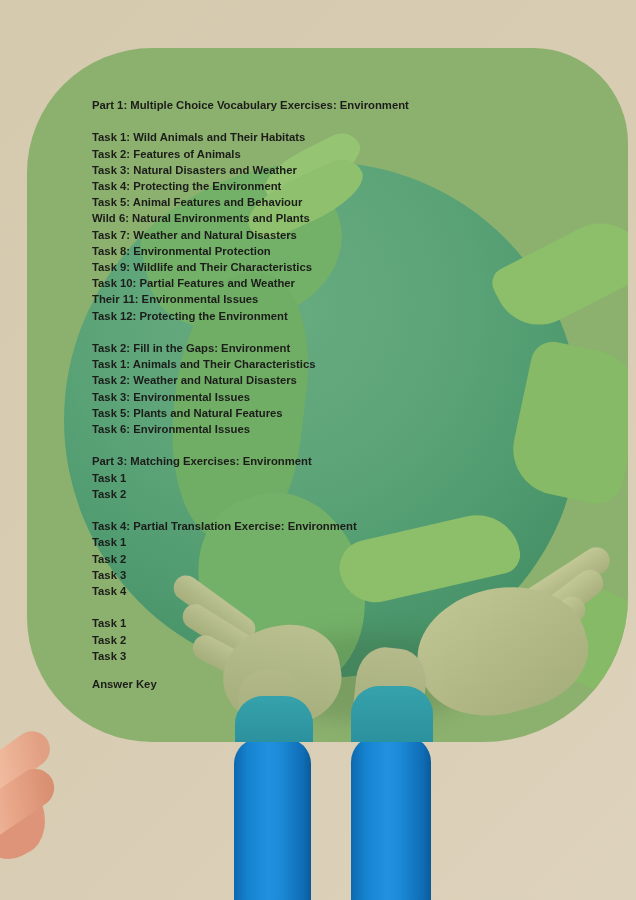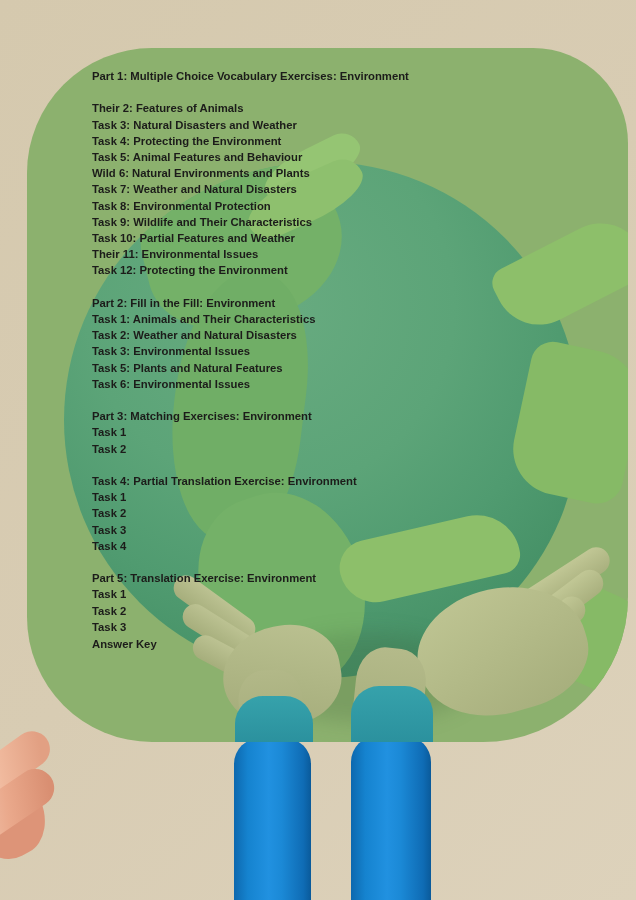--- a/index.html
+++ b/index.html
@@ -71,26 +71,26 @@
   .lpalm{left:196px;top:578px;width:118px;height:100px;border-radius:50% 45% 45% 50%;
     background:linear-gradient(200deg,#bcc292,#a2aa78);transform:rotate(-10deg);}
   .lwrist{left:212px;top:622px;width:64px;height:75px;border-radius:40% 40% 16px 16px;
     background:linear-gradient(180deg,#b2b888,#a4ac7a);transform:rotate(-4deg);}
 
   .cuff{border-radius:28px 28px 0 0;background:linear-gradient(180deg,#36a2ab,#2b919e);}
   .cuff-left{left:208px;top:648px;width:78px;height:46px;}
   .cuff-right{left:324px;top:638px;width:82px;height:56px;}
 
   
-  .toc{left:92px;top:68px;z-index:50;position:absolute;}
+  .toc{left:92px;top:97px;z-index:50;position:absolute;}
   .line{font:700 11.3px/16.2px "Liberation Sans",sans-serif;color:var(--text);white-space:nowrap;}
   .sec{margin:0;padding:0;}
   .sec + .sec{margin-top:16.2px;}
   .sec-gap .heading{margin-bottom:16.2px;}
-  .answer-key{margin-top:1px;}
+  .answer-key{margin-top:12px;}
 </style>
 </head>
 <body>
 
 <div class="sleeve sleeve-left"></div>
 <div class="sleeve sleeve-right"></div>
 
 <div class="abs skin-wrap">
   <div class="sbase"></div>
   <div class="sfinger sf1"></div>
@@ -129,36 +129,37 @@
   <div class="cuff cuff-left"></div>
   <div class="cuff cuff-right"></div>
 </div>
 
 <div class="toc">
 
   <section class="sec sec-gap">
     <div class="line heading">Part 1: Multiple Choice Vocabulary Exercises: Environment</div>
     <div>
 
-        <div class="line">Their 2: Features of Animals</div>
+    <div class="line">Task 1: Wild Animals and Their Habitats</div>
+        <div class="line">Task 2: Features of Animals</div>
         <div class="line">Task 3: Natural Disasters and Weather</div>
         <div class="line">Task 4: Protecting the Environment</div>
         <div class="line">Task 5: Animal Features and Behaviour</div>
         <div class="line">Wild 6: Natural Environments and Plants</div>
         <div class="line">Task 7: Weather and Natural Disasters</div>
         <div class="line">Task 8: Environmental Protection</div>
         <div class="line">Task 9: Wildlife and Their Characteristics</div>
         <div class="line">Task 10: Partial Features and Weather</div>
         <div class="line">Their 11: Environmental Issues</div>
         <div class="line">Task 12: Protecting the Environment</div>
       </div>
   </section>
 
   <section class="sec">
-    <div class="line heading">Part 2: Fill in the Fill: Environment</div>
+    <div class="line heading">Task 2: Fill in the Gaps: Environment</div>
     <div>
 
     <div class="line">Task 1: Animals and Their Characteristics</div>
         <div class="line">Task 2: Weather and Natural Disasters</div>
         <div class="line">Task 3: Environmental Issues</div>
         <div class="line">Task 5: Plants and Natural Features</div>
         <div class="line">Task 6: Environmental Issues</div>
       </div>
   </section>
 
@@ -176,21 +177,20 @@
     <div>
 
     <div class="line">Task 1</div>
         <div class="line">Task 2</div>
         <div class="line">Task 3</div>
         <div class="line">Task 4</div>
       </div>
   </section>
 
   <section class="sec">
-    <div class="line heading">Part 5: Translation Exercise: Environment</div>
     <div>
 
     <div class="line">Task 1</div>
         <div class="line">Task 2</div>
         <div class="line">Task 3</div>
       </div>
   </section>
 
   <div class="line answer-key">Answer Key</div>
 </div>

